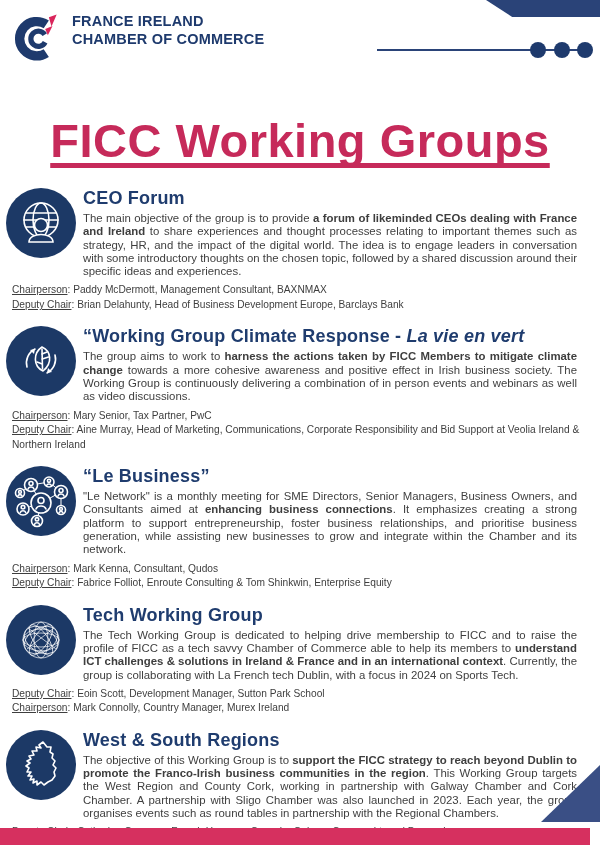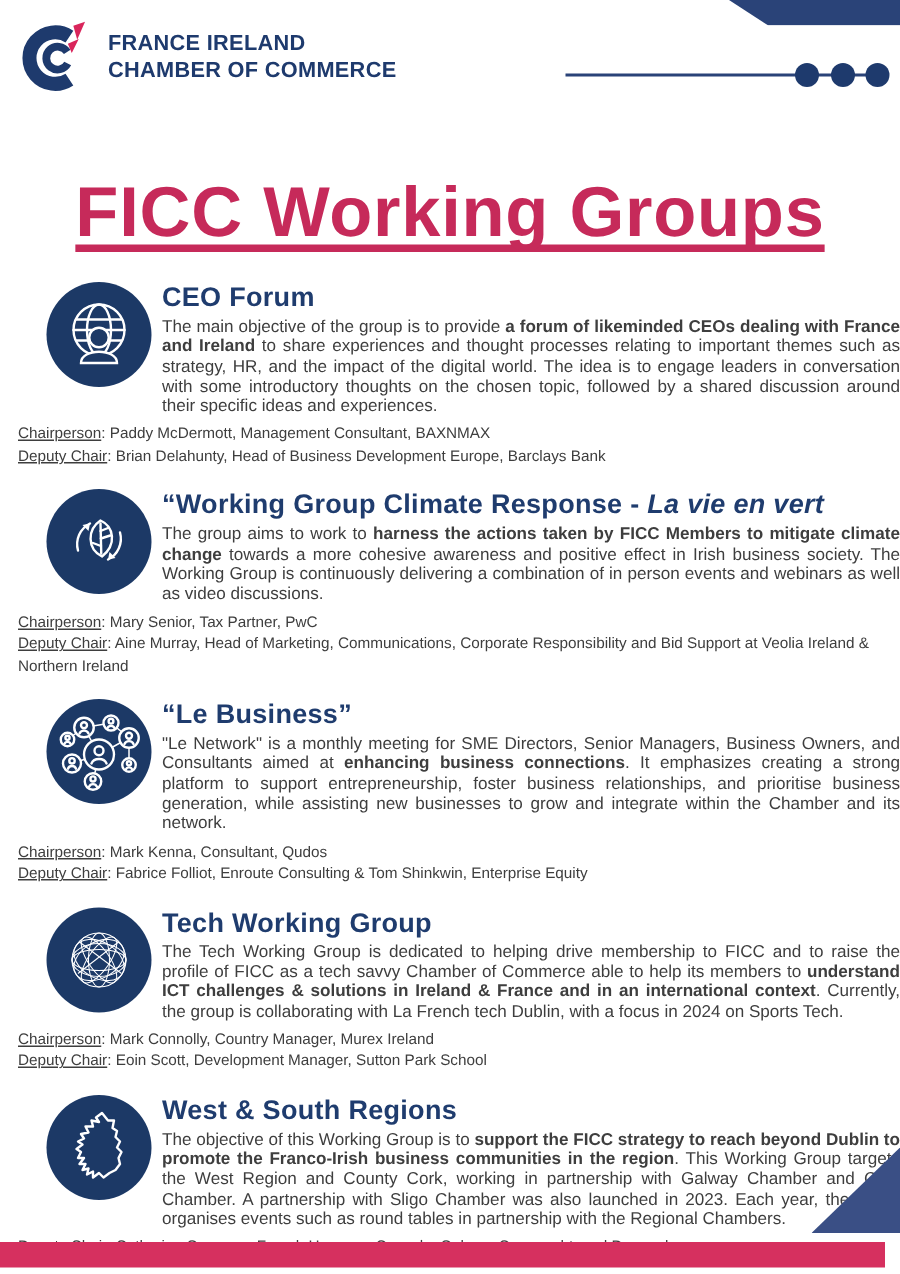--- a/index.html
+++ b/index.html
@@ -6,21 +6,21 @@
   html,body { background:#ffffff; }
   .page {
     position:relative;
     width:600px; height:849px;
     background:#ffffff;
     overflow:hidden;
     font-family:"Liberation Sans", sans-serif;
   }
   
   .header { position:relative; height:82px; }
-  .logo { position:absolute; left:14px; top:13px; display:flex; align-items:center; }
+  .logo { position:absolute; left:14px; top:13px; display:flex; align-items:flex-start; }
   .logo-mark { width:50px; height:52px; }
   .logo-text { margin-left:8px; color:#1e3a6d; font-weight:700; font-size:14.5px; line-height:1.22; letter-spacing:.2px; }
   .deco-parallelogram {
     position:absolute; right:0; top:0; width:114px; height:17px;
     background:#2a4378;
     -webkit-clip-path:polygon(0 0,100% 0,100% 100%,23% 100%);
     clip-path:polygon(0 0,100% 0,100% 100%,23% 100%);
   }
   .deco-line { position:absolute; left:377px; top:49px; width:210px; height:2px; background:#2a4378; }
   .deco-dot { position:absolute; top:42px; width:16px; height:16px; border-radius:50%; background:#1e3a6d; }
@@ -32,21 +32,21 @@
     font-size:47px; font-weight:700; letter-spacing:.5px;
     color:#c62a5a;
     text-decoration:underline;
     text-decoration-thickness:5px;
     text-underline-offset:6px;
     text-decoration-skip-ink:none;
   }
   
   .main { margin-top:20px; }
   .wg { margin-bottom:14px; }
-  .wg-row { display:flex; padding-left:31px; }
+  .wg-row { display:flex; padding-left:6px; }
   .icon-circle { width:70px; height:70px; border-radius:50%; background:#1c3966; flex-shrink:0; }
   .icon-circle svg { width:70px; height:70px; display:block; }
   .wg-content { margin-left:7px; width:494px; }
   .wg-content h2 { font-size:18px; line-height:21px; font-weight:700; color:#1f3c6e; margin-bottom:3px; letter-spacing:.2px; }
   .wg-content p { font-size:11.4px; line-height:13.3px; color:#3e3e3e; text-align:justify; }
   .officers { margin:5px 0 0 12px; font-size:10.2px; line-height:14.5px; color:#3e3e3e; }
   .officer-label { text-decoration:underline; }
   
   .deco-triangle {
     position:absolute; left:541px; top:765px; width:59px; height:57px;
@@ -209,22 +209,22 @@
             <line class="ic-thin" x1="22" y1="23" x2="50" y2="44"></line>
             <line class="ic-thin" x1="48" y1="23" x2="21" y2="44"></line>
           </svg>
         </div>
         <div class="wg-content">
           <h2><span>Tech Working Group</span></h2>
           <p><span>The Tech Working Group is dedicated to helping drive membership to FICC and to raise the profile of FICC as a tech savvy Chamber of Commerce able to help its members to </span><span style="font-weight: 700;">understand ICT challenges &amp; solutions in Ireland &amp; France and in an international context</span><span>. Currently, the group is collaborating with La French tech Dublin, with a focus in 2024 on Sports Tech.</span></p>
         </div>
       </div>
       <div class="officers">
+        <div><span class="officer-label">Deputy Chair</span><span>: Eoin Scott, Development Manager, Sutton Park School</span></div>
         <div><span class="officer-label">Chairperson</span><span>: Mark Connolly, Country Manager, Murex Ireland</span></div>
-        <div><span class="officer-label">Deputy Chair</span><span>: Eoin Scott, Development Manager, Sutton Park School</span></div>
       </div>
     </section>
 
     <section class="wg">
       <div class="wg-row">
         <div class="icon-circle">
           <svg viewBox="0 0 70 70">
             <path class="ic" stroke-width="1.5" d="M37,12 L33,15 L35,18 L30,17 L31,21 L26,21 L28,25 L23,26 L25,29 L21,31 L24,33 L20,36 L23,38 L21,42 L25,42 L22,46 L26,46 L24,50 L28,49 L27,53 L31,51 L31,55 L35,52 L38,55 L42,52 L46,50 L49,46 L48,42 L50,38 L47,35 L49,31 L46,28 L47,24 L44,22 L45,17 L41,17 Z"></path>
           </svg>
         </div>

